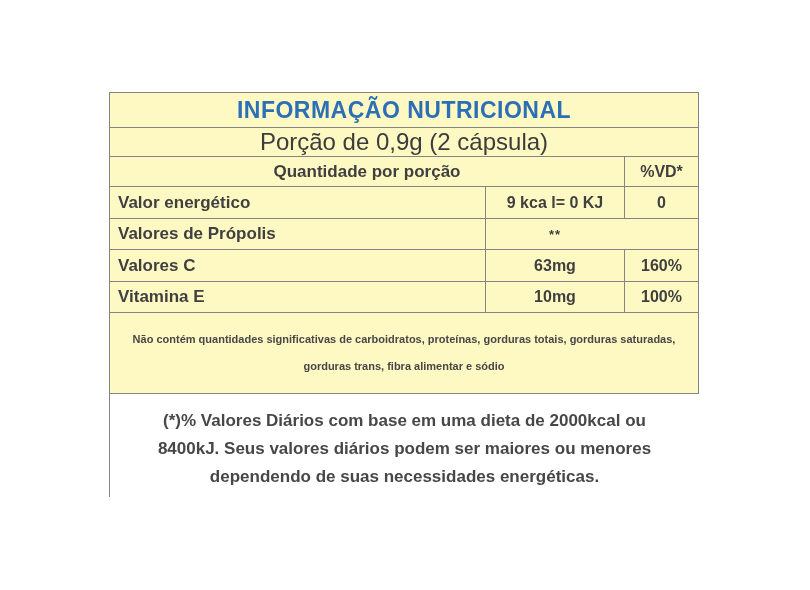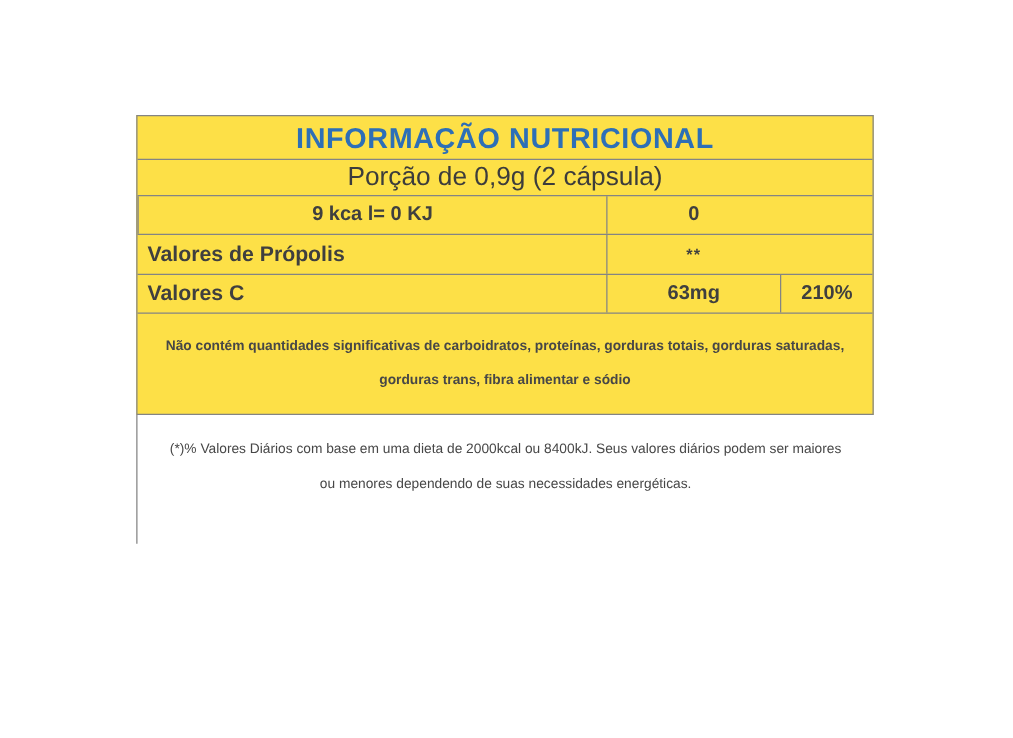--- a/index.html
+++ b/index.html
@@ -19,39 +19,39 @@
     left: 109px;
     top: 92px;
     width: 590px;
     filter: blur(0.3px);
     color: #3f3f3f;
   }
   .panel {
     box-sizing: border-box;
     width: 590px;
     border: 1px solid #848484;
-    background: #fde047;
+    background: #fef9c3;
   }
   .row {
     box-sizing: border-box;
     display: flex;
     align-items: center;
     justify-content: center;
     border-bottom: 1px solid #848484;
   }
   .title-row {
     height: 35px;
     font-size: 23px;
     font-weight: bold;
     letter-spacing: 0.5px;
     color: #2d6fb7;
   }
   .serving-row {
     height: 29px;
-    font-size: 21px;
+    font-size: 24px;
     font-weight: normal;
     color: #3c3c3c;
   }
   .grid-row {
     display: grid;
     border-bottom: 1px solid #848484;
     box-sizing: border-box;
   }
   .header-row {
     height: 30px;
@@ -97,56 +97,66 @@
     line-height: 27px;
     text-align: center;
     color: #474747;
   }
   .footnote {
     box-sizing: border-box;
     width: 590px;
     min-height: 103px;
     border-left: 1px solid #848484;
     padding: 13px 24px 0 24px;
-    font-size: 11px;
-    font-weight: normal;
+    font-size: 17px;
+    font-weight: bold;
     line-height: 28px;
     text-align: center;
     color: #474747;
   }
 </style>
 </head>
 <body>
 
 <div class="label-wrap">
   <div class="panel">
 
     <div class="row title-row">
       <span>INFORMAÇÃO NUTRICIONAL</span>
     </div>
 
     <div class="row serving-row">
       <span>Porção de 0,9g (2 cápsula)</span>
     </div>
 
+    <div class="grid-row header-row">
+      <div class="cell hdr-qty">Quantidade por porção</div>
+      <div class="cell bl hdr-dv">%VD*</div>
+    </div>
 
     <div class="grid-row data-row">
+      <div class="cell name-cell">Valor energético</div>
       <div class="cell bl amount-cell">9 kca l= 0 KJ</div>
       <div class="cell bl dv-cell">0</div>
     </div>
 
     <div class="grid-row data-row">
       <div class="cell name-cell">Valores de Própolis</div>
       <div class="cell bl dv-cell dv-small">**</div>
     </div>
 
     <div class="grid-row data-row">
       <div class="cell name-cell">Valores C</div>
       <div class="cell bl amount-cell">63mg</div>
-      <div class="cell bl dv-cell">210%</div>
+      <div class="cell bl dv-cell">160%</div>
     </div>
 
+    <div class="grid-row data-row">
+      <div class="cell name-cell">Vitamina E</div>
+      <div class="cell bl amount-cell">10mg</div>
+      <div class="cell bl dv-cell">100%</div>
+    </div>
 
     <div class="row note-row">Não contém quantidades significativas de carboidratos, proteínas, gorduras totais, gorduras saturadas, gorduras trans, fibra alimentar e sódio</div>
   </div>
 
   <div class="footnote">(*)% Valores Diários com base em uma dieta de 2000kcal ou 8400kJ. Seus valores diários podem ser maiores ou menores dependendo de suas necessidades energéticas.</div>
 </div>
 
 </body></html>

